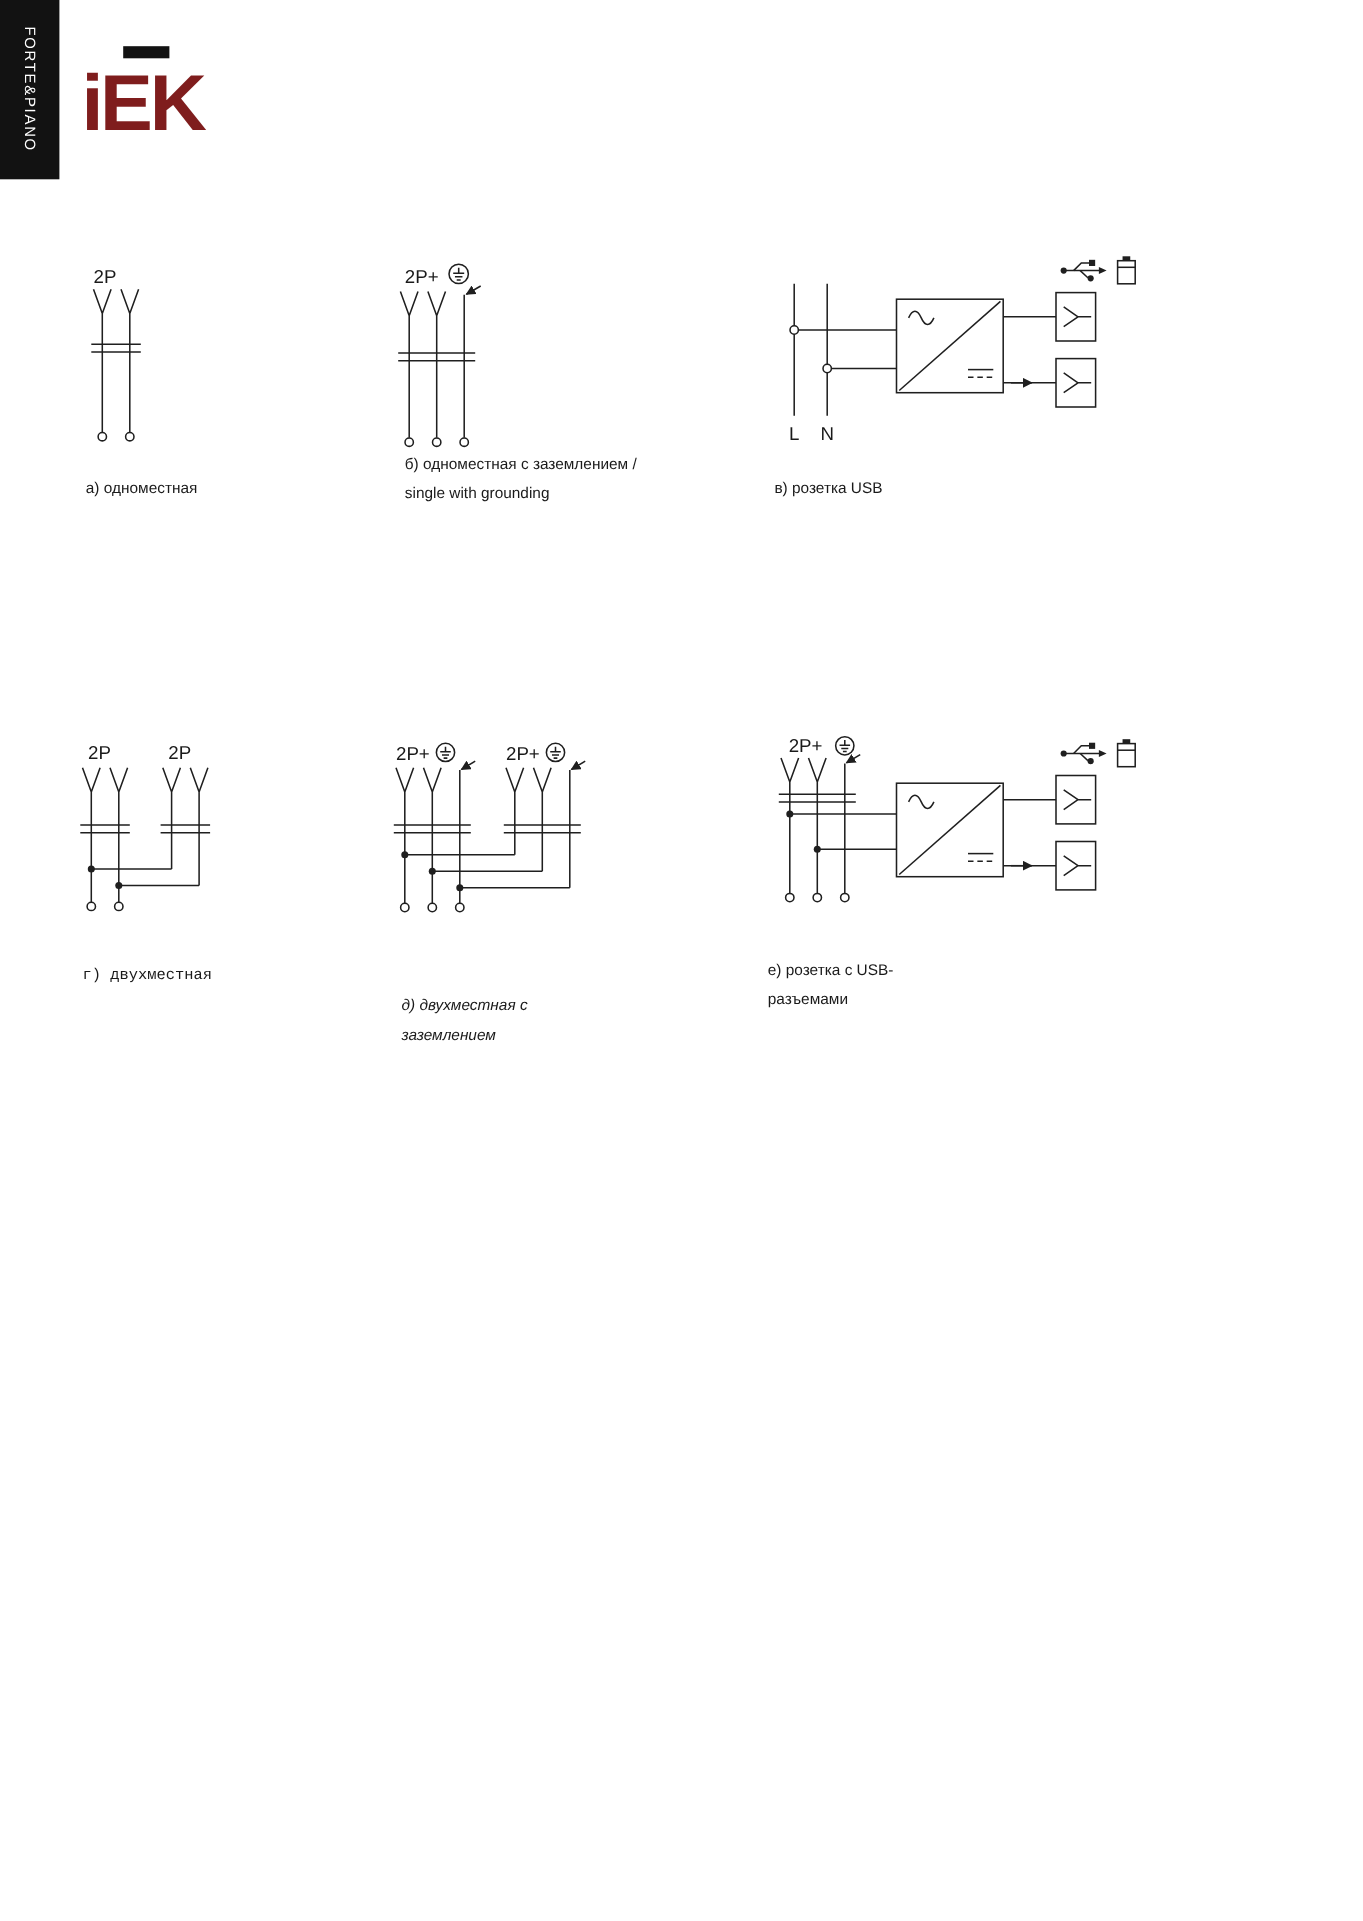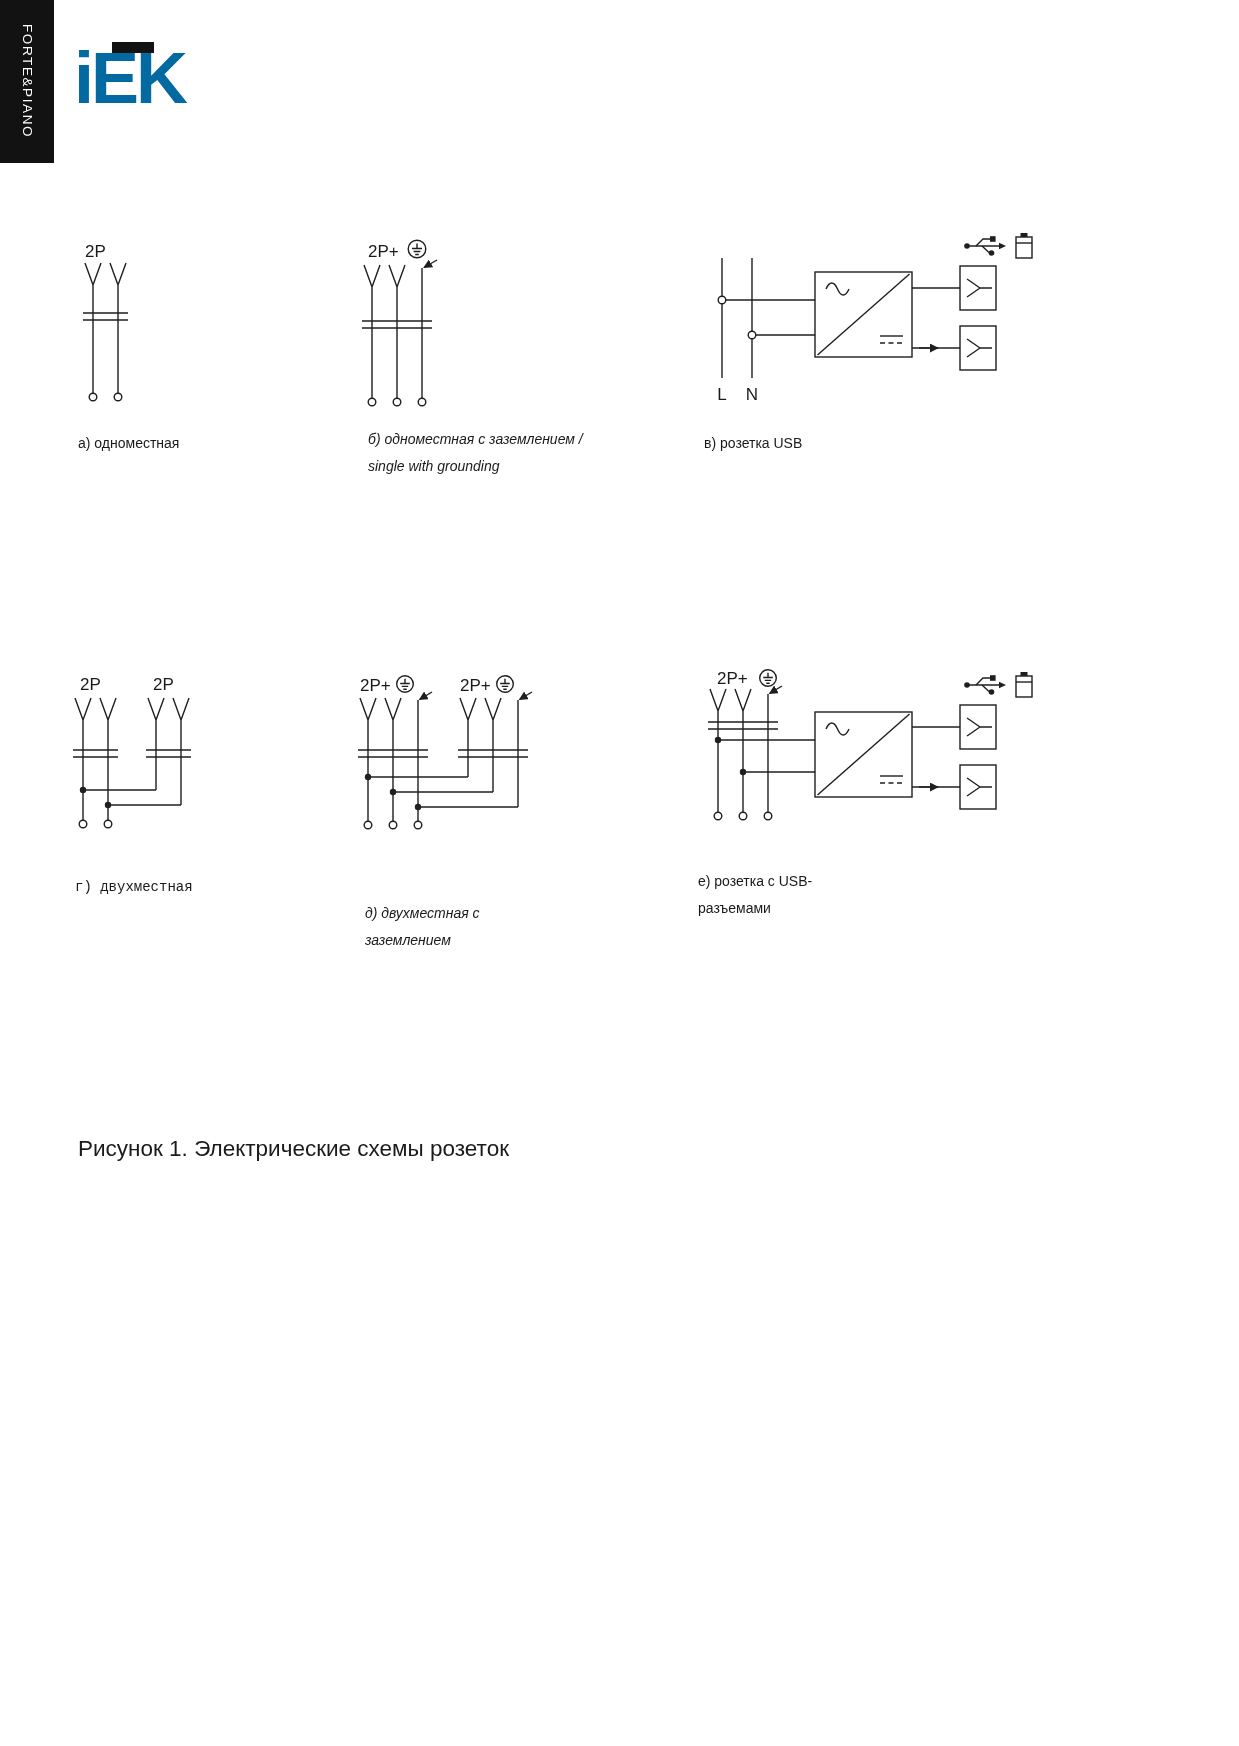--- a/index.html
+++ b/index.html
@@ -2,21 +2,21 @@
 <html><head>
 <meta charset="utf-8">
 <style>
   html,body{margin:0;padding:0;background:#ffffff;}
   .page{position:relative;width:1239px;height:1746px;background:#ffffff;font-family:"Liberation Sans",sans-serif;color:#1a1a1a;overflow:hidden;}
 
   .sidebar-tab{position:absolute;left:0;top:0;width:54px;height:163px;background:#121212;display:flex;align-items:center;justify-content:center;}
   .sidebar-tab .vtext{writing-mode:vertical-rl;color:#ffffff;font-size:13.5px;letter-spacing:1.6px;font-weight:500;white-space:nowrap;}
 
   .logo{position:absolute;left:74px;top:34px;width:130px;height:86px;}
-  .logo-text{position:absolute;left:0;top:6px;font-size:72px;font-weight:900;letter-spacing:-3px;line-height:76px;color:#0369a1;}
+  .logo-text{position:absolute;left:0;top:22px;font-size:72px;font-weight:900;letter-spacing:-3px;line-height:76px;color:#7f1d1d;}
   .logo-bar{position:absolute;left:38px;top:8px;width:42px;height:11px;background:#121212;}
 
   .diagram{position:absolute;}
   .caption{position:absolute;font-size:14px;line-height:27px;color:#1a1a1a;}
   .figure-caption{position:absolute;left:78px;top:1136px;font-size:22.5px;color:#1a1a1a;}
 
   svg{display:block;overflow:visible;}
   svg text{font-family:"Liberation Sans",sans-serif;font-size:17px;fill:#1a1a1a;}
   .sch{stroke:#1f1f1f;stroke-width:1.4;fill:none;}
   .dash{stroke-dasharray:5 3.5;}
@@ -249,34 +249,33 @@
         <path class="sch" d="M311 17 L327 17"></path>
       </g>
       <circle class="term" cx="13" cy="151" r="3.8"></circle>
       <circle class="term" cx="38" cy="151" r="3.8"></circle>
       <circle class="term" cx="63" cy="151" r="3.8"></circle>
     </svg>
   </div>
 
   <div class="caption" style="left:78px;top:430px;">а) одноместная</div>
 
-  <div class="caption" style="left:368px;top:426px;font-style:italic;">
+  <div class="caption" style="left:368px;top:408px;">
     <div>б) одноместная с заземлением /</div>
     <div>single with grounding</div>
   </div>
 
   <div class="caption" style="left:704px;top:430px;">в) розетка USB</div>
 
   <div class="caption" style="left:75px;top:874px;font-family:Liberation Mono, monospace;">г) двухместная</div>
 
   <div class="caption" style="left:365px;top:900px;font-style:italic;">
     <div>д) двухместная с</div>
     <div>заземлением</div>
   </div>
 
   <div class="caption" style="left:698px;top:868px;">
     <div>е) розетка с USB-</div>
     <div>разъемами</div>
   </div>
 
-  <div class="figure-caption">Рисунок 1. Электрические схемы розеток</div>
 
 </div>
 
 </body></html>

